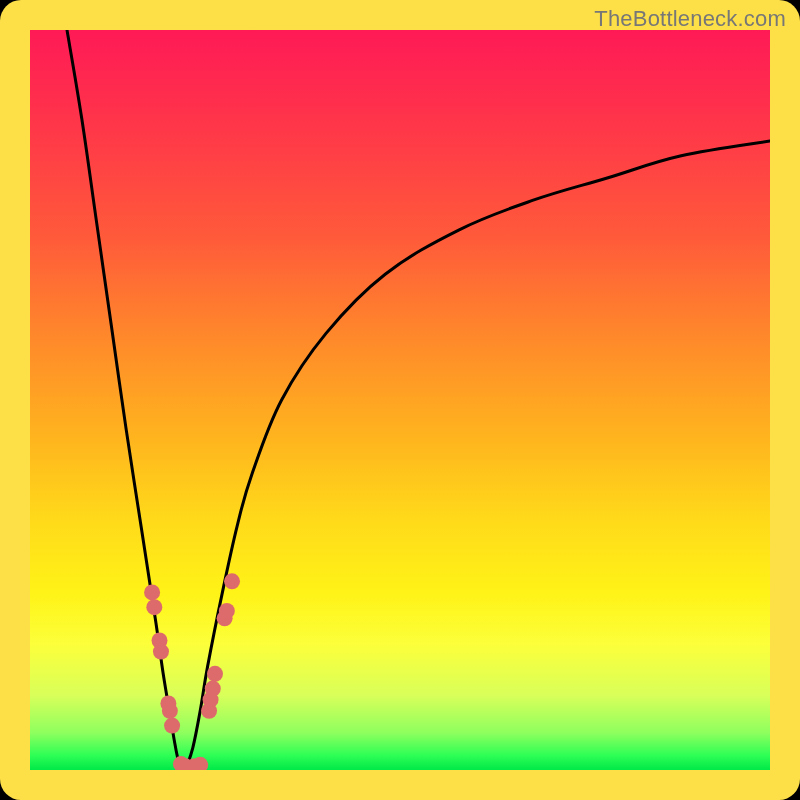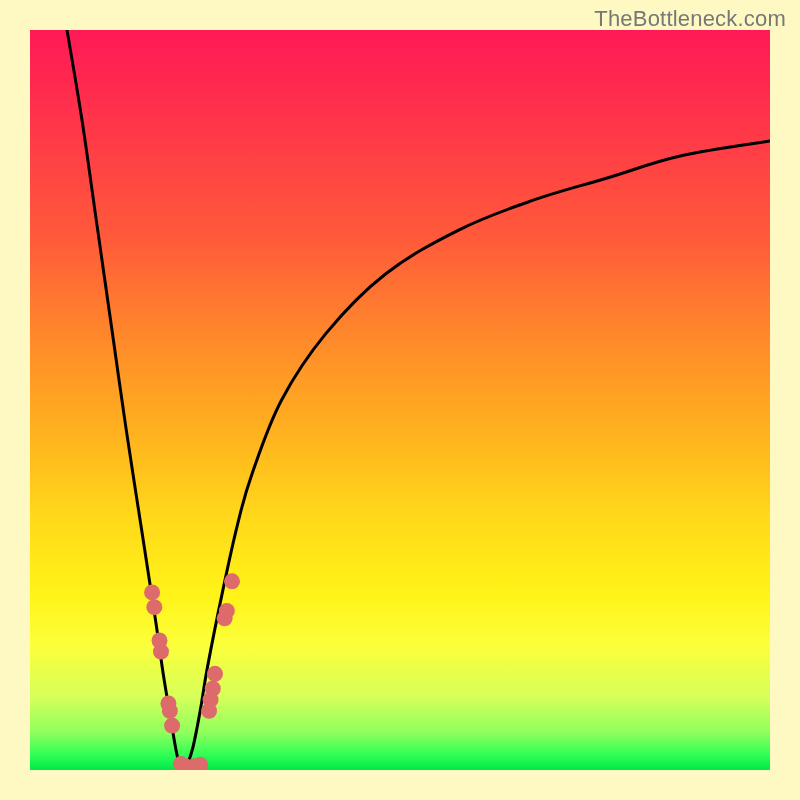--- a/index.html
+++ b/index.html
@@ -8,21 +8,22 @@
     width: 800px;
     height: 800px;
     background: #000;
     overflow: hidden;
     font-family: Arial, Helvetica, sans-serif;
   }
   .outer {
     position: relative;
     width: 800px;
     height: 800px;
-    background: #fef9c3;
+    background: #fde047;
+    border-radius: 21px;
   }
   .plot-area {
     position: absolute;
     left: 30px;
     top: 30px;
     width: 740px;
     height: 740px;
     overflow: hidden;
   }
   .gradient-bg {

